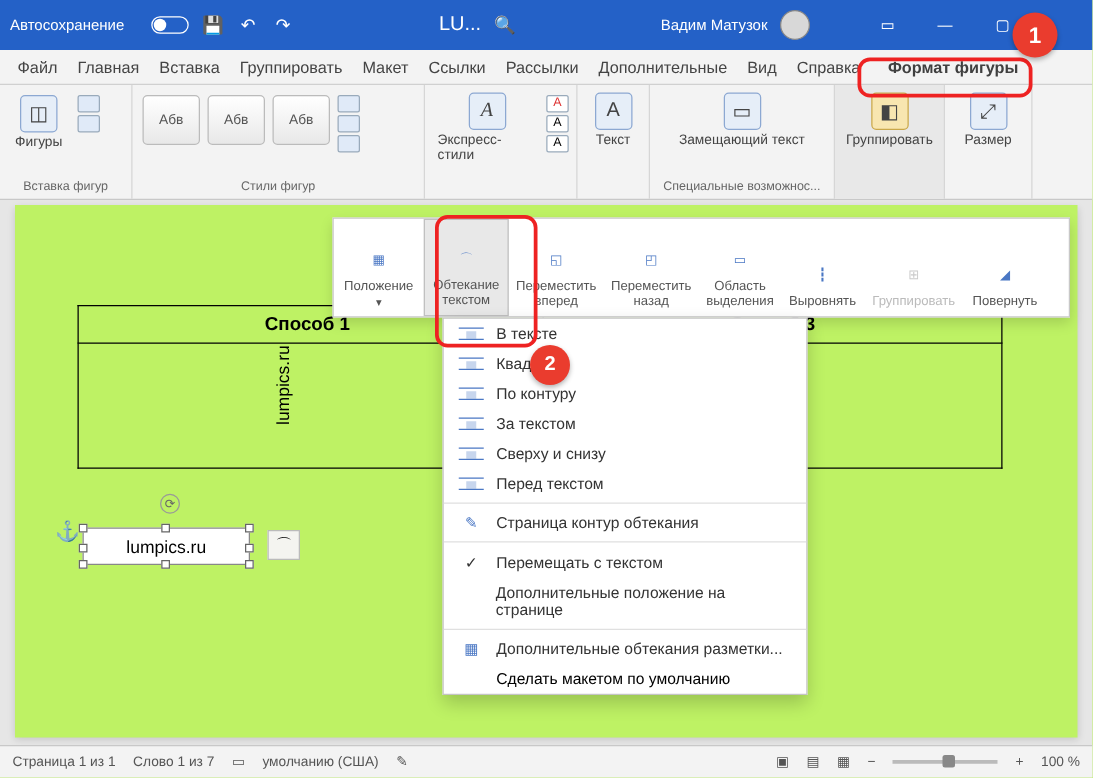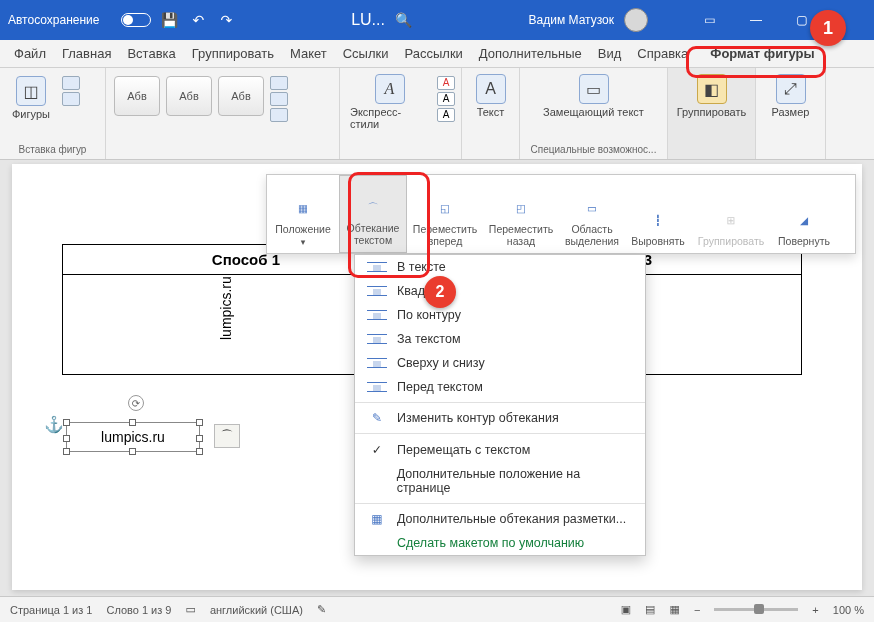--- a/index.html
+++ b/index.html
@@ -20,21 +20,21 @@
 .hl1{position:absolute;left:686px;top:46px;width:140px;height:32px;border:3px solid #e22;border-radius:10px;z-index:50;pointer-events:none}
 .ribbon{height:92px;background:#f3f3f3;display:flex;border-bottom:1px solid #c8c8c8}
 .group{border-right:1px solid #d6d6d6;display:flex;flex-direction:column;justify-content:space-between;padding:4px 4px 2px}
 .group-label{font-size:10px;color:#666;text-align:center;padding:2px 0}
 .big-btn{display:flex;flex-direction:column;align-items:center;justify-content:center;font-size:11px;color:#444;padding:2px 6px;gap:2px;cursor:pointer}
 .big-ico{width:30px;height:30px;background:#e6eef8;border:1px solid #8ca8d2;border-radius:4px;display:flex;align-items:center;justify-content:center;font-size:16px}
 .shape-gallery{display:flex;gap:6px;padding:4px}
 .shape-sample{width:46px;height:40px;border:1px solid #bbb;border-radius:4px;display:flex;align-items:center;justify-content:center;background:linear-gradient(#fff,#e8e8e8);font-size:11px;color:#555}
 .small-ico{width:18px;height:14px;background:#e0eaf8;border:1px solid #9ab;border-radius:2px}
 .stack{display:flex;flex-direction:column;gap:2px;padding:2px}
-.doc-area{position:absolute;left:12px;top:164px;right:12px;bottom:32px;background:#ffffff;box-shadow:0 2px 6px rgba(0,0,0,0.15)}
+.doc-area{position:absolute;left:12px;top:164px;right:12px;bottom:32px;background:#bef264;box-shadow:0 2px 6px rgba(0,0,0,0.15)}
 .doc-inner{position:absolute;inset:26px}
 .tbl{position:absolute;left:24px;top:54px;width:740px;border-collapse:collapse}
 .tbl td{border:1.5px solid #000;height:30px;text-align:center;font-size:15px;font-weight:bold}
 .tbl td.body{height:100px;font-weight:normal}
 .vtext{position:absolute;left:180px;top:150px;font-size:14px;transform:rotate(-90deg);transform-origin:left top}
 .anchor{position:absolute;left:6px;top:225px;color:#2461c7}
 .shape-sel{position:absolute;left:28px;top:232px;width:134px;height:30px;border:1px solid #888;display:flex;align-items:center;justify-content:center;font-size:14px;background:#fff}
 .handle{width:7px;height:7px;border:1px solid #666;background:#fff;position:absolute}
 .rot{position:absolute;left:90px;top:205px;width:16px;height:16px;color:#666;border:1px solid #999;border-radius:50%;display:flex;align-items:center;justify-content:center;font-size:10px}
 .wrap-badge{position:absolute;left:176px;top:234px;width:26px;height:24px;border:1px solid #bbb;background:#f4f4f0;display:flex;align-items:center;justify-content:center;font-size:13px}
@@ -116,20 +116,21 @@
         <div class="shape-sample">Абв</div>
         <div class="shape-sample">Абв</div>
         <div class="shape-sample">Абв</div>
       </div>
       <div class="stack" style="padding-top:4px">
         <div class="small-ico"></div>
         <div class="small-ico"></div>
         <div class="small-ico"></div>
       </div>
     </div>
+    <div class="group-label">Стили фигур</div>
   </div>
   <div class="group" style="width:122px">
     <div style="display:flex">
       <div class="big-btn">
         <div class="big-ico" style="font-style:italic;font-family:serif">A</div>
         <span>Экспресс-стили</span>
       </div>
       <div class="stack" style="padding-top:4px">
         <div class="small-ico" style="background:#fff;color:#d33;font-size:10px;text-align:center">A</div>
         <div class="small-ico" style="background:#fff;font-size:10px;text-align:center">A</div>
@@ -261,47 +262,47 @@
       <div class="dd-ico lines"></div>
       <span>Сверху и снизу</span>
     </div>
   <div class="dd-item">
       <div class="dd-ico lines"></div>
       <span>Перед текстом</span>
     </div>
   <div class="dd-sep"></div>
   <div class="dd-item">
       <div class="dd-ico">✎</div>
-      <span>Изменить контур обтекания</span>
+      <span>Страница контур обтекания</span>
     </div>
   <div class="dd-sep"></div>
   <div class="dd-item">
       <div class="dd-check">✓</div>
       <span>Перемещать с текстом</span>
     </div>
   <div class="dd-item">
       <div class="dd-check"></div>
       <span>Дополнительные положение на странице</span>
     </div>
   <div class="dd-sep"></div>
   <div class="dd-item">
       <div class="dd-ico">▦</div>
       <span>Дополнительные обтекания разметки...</span>
     </div>
-  <div class="dd-item" style="color:#15803d">
+  <div class="dd-item" style="color:#000000">
       <div class="dd-ico"></div>
       <span>Сделать макетом по умолчанию</span>
     </div>
 </div>
 
 <div class="statusbar">
   <span>Страница 1 из 1</span>
-  <span>Слово 1 из 9</span>
+  <span>Слово 1 из 7</span>
   <span>▭</span>
-  <span>английский (США)</span>
+  <span>умолчанию (США)</span>
   <span>✎</span>
   <div class="spacer"></div>
   <span>▣</span>
   <span>▤</span>
   <span>▦</span>
   <span>−</span>
   <div class="slider"></div>
   <span>+</span>
   <span>100 %</span>
 </div>

